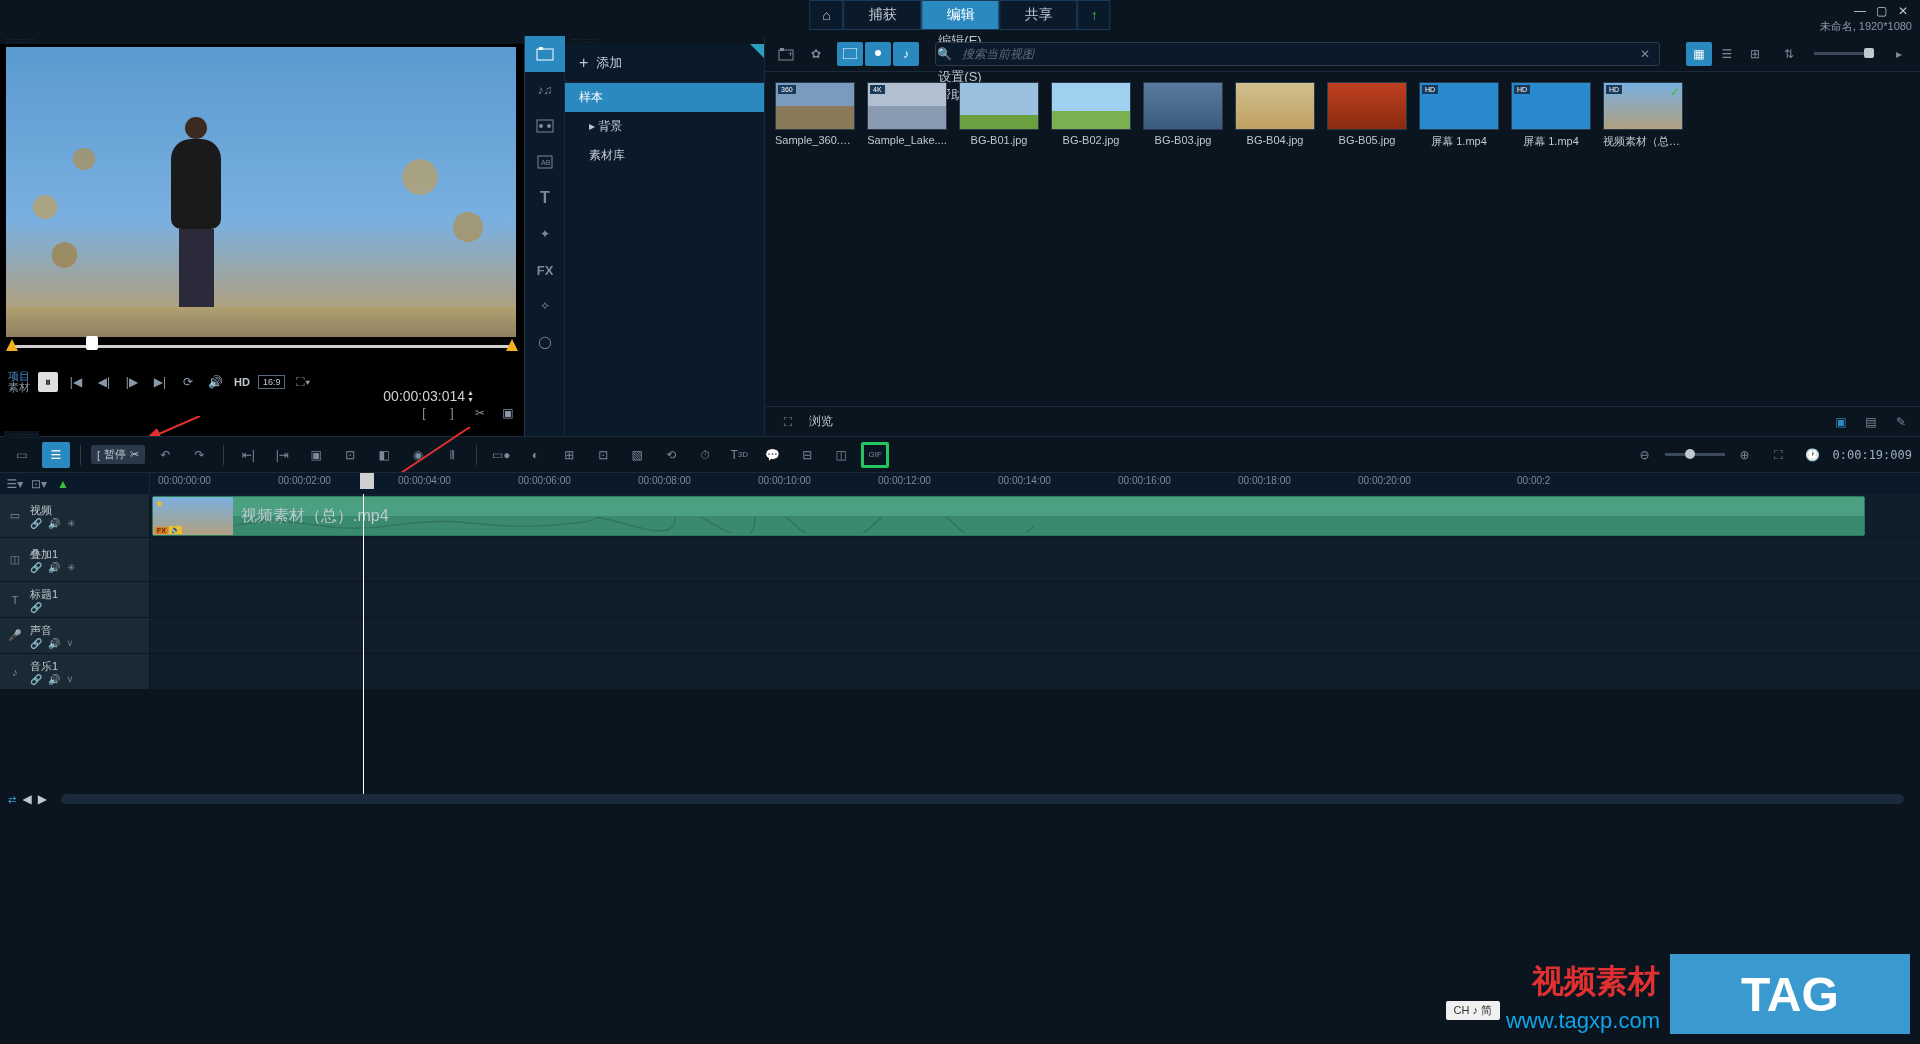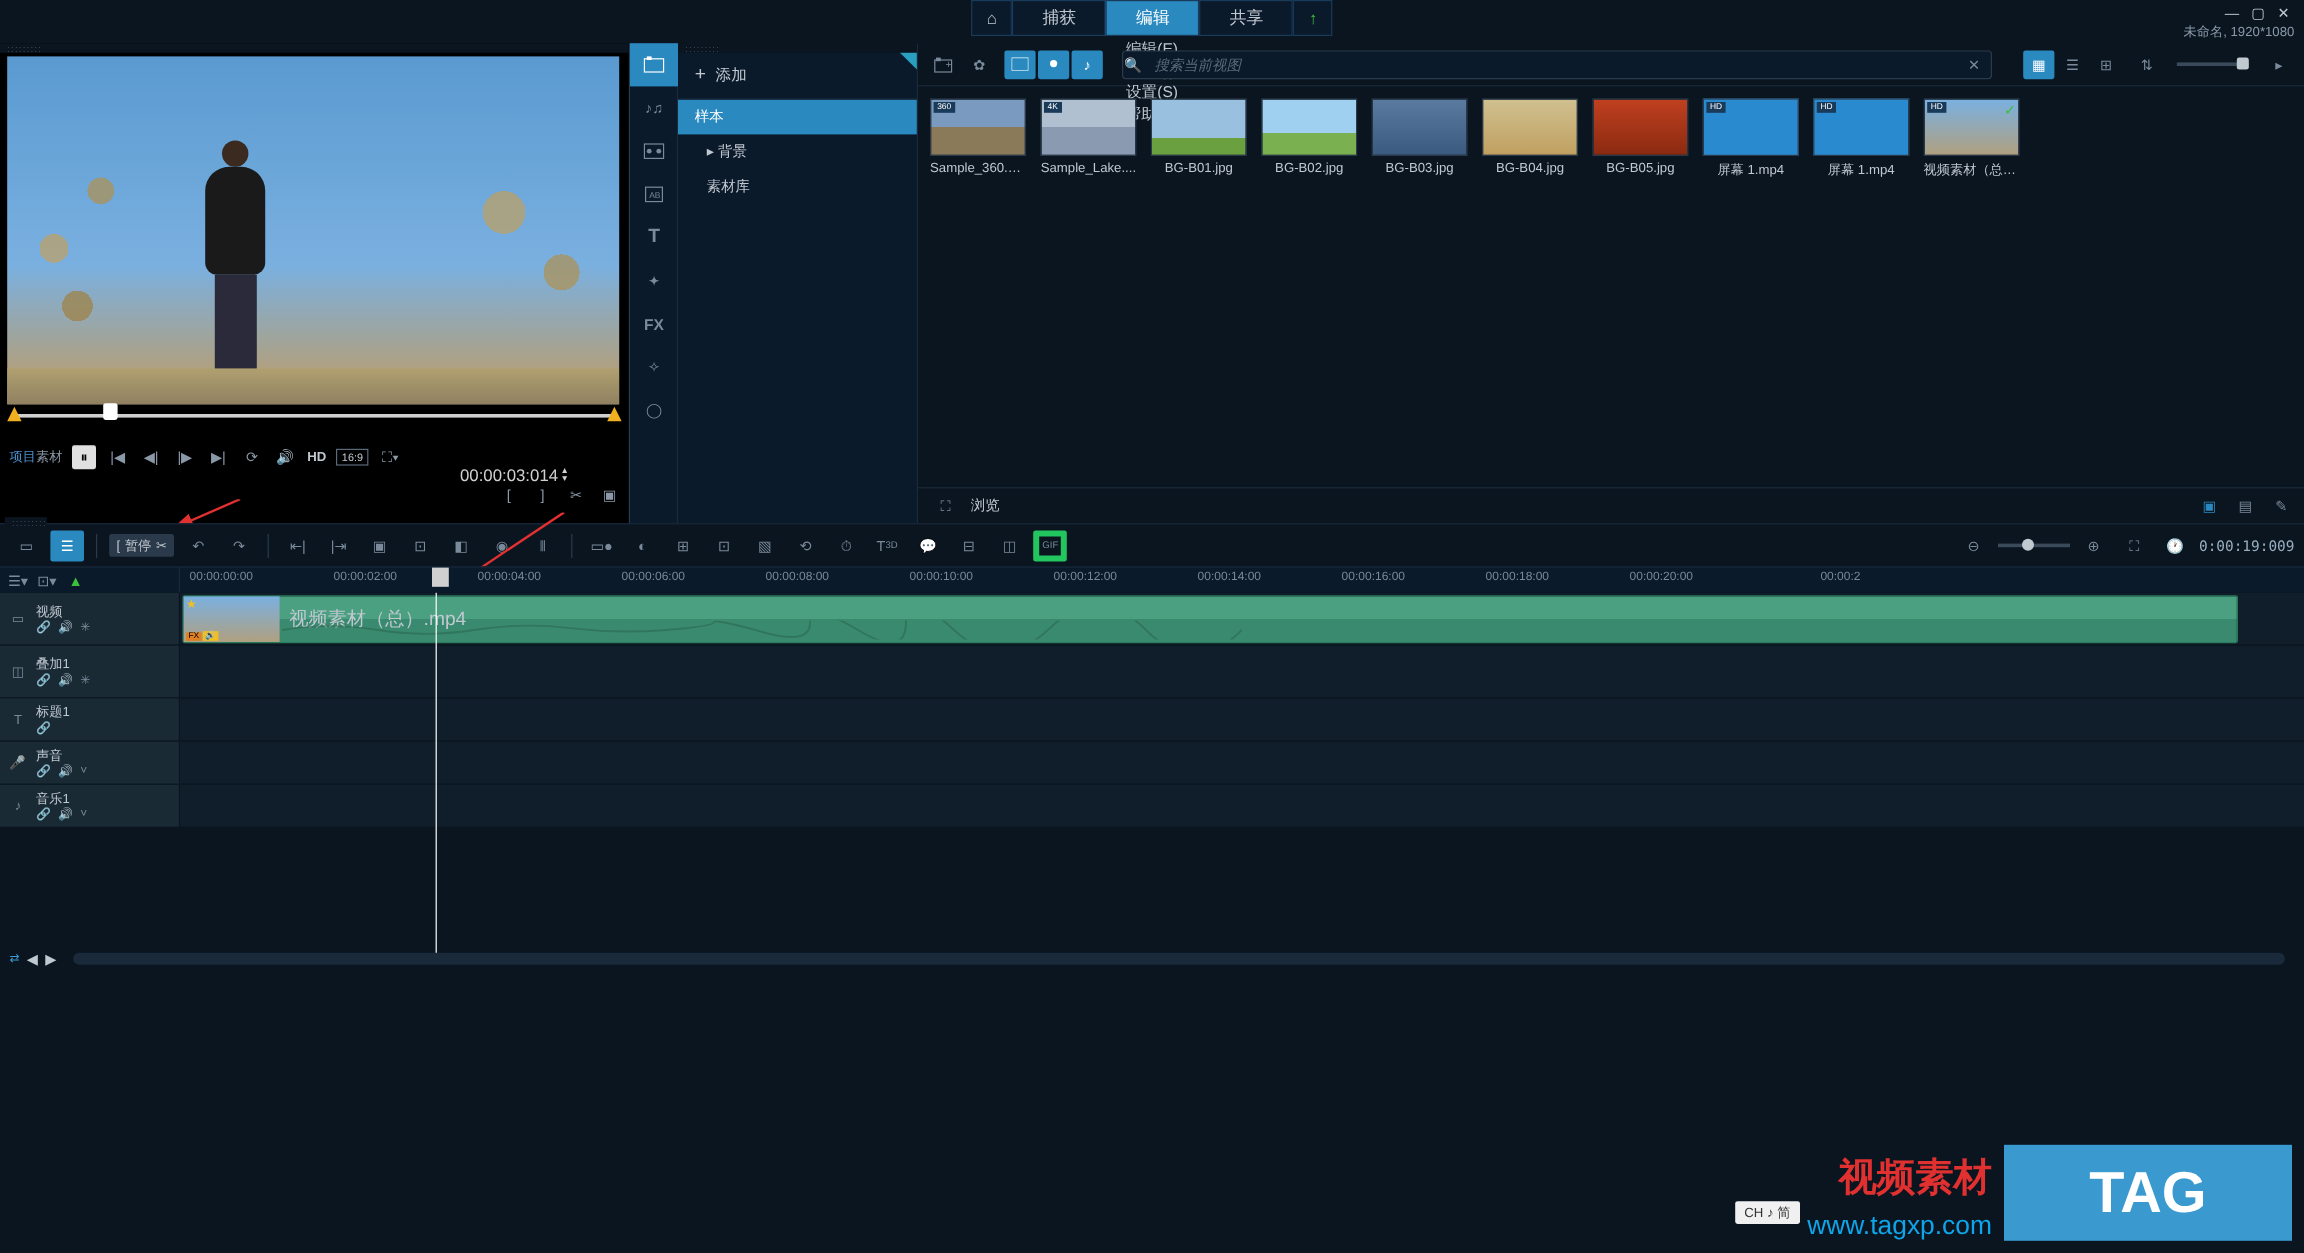--- a/index.html
+++ b/index.html
@@ -177,21 +177,21 @@
           <div class="scrub-out"></div>
         </div>
     </div>
     <div class="edit-tools">
       <div class="et-btn">[</div>
       <div class="et-btn">]</div>
       <div class="et-btn">✂</div>
       <div class="et-btn">▣</div>
     </div>
     <div class="transport">
-      <div style="display:flex;flex-direction:row;line-height:11px;text-align:right;">
+      <div style="display:flex;flex-direction:column;line-height:11px;text-align:right;">
           <span class="proj-label">项目</span>
           <span class="src-label">素材</span>
         </div>
       <div class="t-btn" style="background:#e0e0e0;color:#000;border-radius:2px;padding:0 4px;">⏸</div>
       <div class="t-btn">|◀</div>
       <div class="t-btn">◀|</div>
       <div class="t-btn">|▶</div>
       <div class="t-btn">▶|</div>
       <div class="t-btn">⟳</div>
       <div class="t-btn">🔊</div>
@@ -388,21 +388,21 @@
   <div class="tl-btn">◐</div>
   <div class="tl-btn">⊞</div>
   <div class="tl-btn">⊡</div>
   <div class="tl-btn">▧</div>
   <div class="tl-btn">⟲</div>
   <div class="tl-btn">⏱</div>
   <div class="tl-btn">T<sub style="font-size:8px;">3D</sub></div>
   <div class="tl-btn">💬</div>
   <div class="tl-btn">⊟</div>
   <div class="tl-btn">◫</div>
-  <div class="tl-btn" style="font-size:8px;border:5px solid #22c55e;padding:1px 2px;">GIF</div>
+  <div class="tl-btn" style="font-size:8px;border:3px solid #22c55e;padding:1px 2px;">GIF</div>
 
   <div class="zoom-group">
     <div class="tl-btn">⊖</div>
     <div class="zoom-track">
         <div class="zoom-thumb"></div>
       </div>
     <div class="tl-btn">⊕</div>
     <div class="tl-btn">⛶</div>
     <div class="tl-btn">🕐</div>
     <div class="tl-time">0:00:19:009</div>

